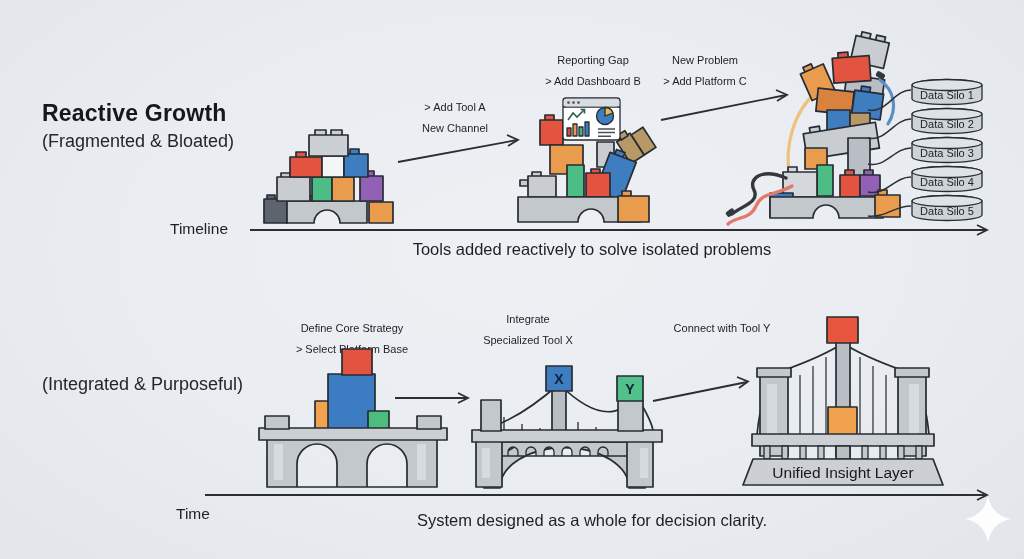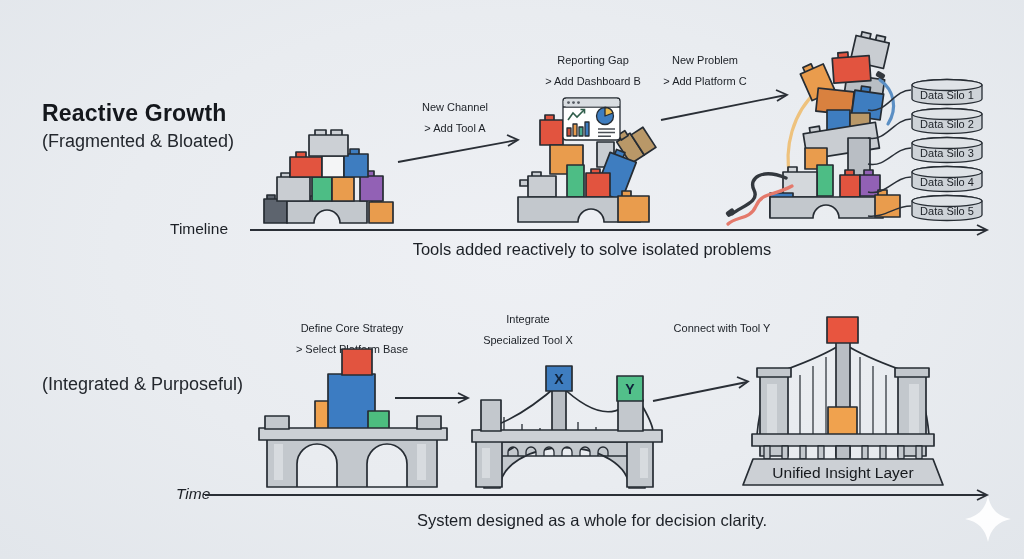--- a/index.html
+++ b/index.html
@@ -27,22 +27,22 @@
 <body>
 
 <div id="canvas">
 
   <div class="abs" style="left:42px;top:100px;">
     <div class="title">Reactive Growth</div>
     <div class="subtitle">(Fragmented &amp; Bloated)</div>
   </div>
 
   <div class="abs steplabel" style="left:385px;top:97px;width:140px;">
+    <div>&gt; Add Tool A</div>
     <div>New Channel</div>
-    <div>&gt; Add Tool A</div>
   </div>
   <div class="abs steplabel" style="left:517px;top:50px;width:152px;">
     <div>Reporting Gap</div>
     <div>&gt; Add Dashboard B</div>
   </div>
   <div class="abs steplabel" style="left:631px;top:50px;width:148px;text-align:center;">
     <div>New Problem</div>
     <div>&gt; Add Platform C</div>
   </div>
 
@@ -356,21 +356,21 @@
         <rect x="158" y="134" width="6" height="13"></rect>
           <rect x="176" y="134" width="6" height="13"></rect>
       </g>
       <rect x="96" y="134" width="14" height="13" fill="#b9bec4"></rect>
 
       <path d="M3 173 L13 147 H193 L203 173 Z" fill="#ccd0d5"></path>
     </g>
     <text class="unifiedtext" x="103" y="166" text-anchor="middle">Unified Insight Layer</text>
   </svg>
 
-  <div class="abs axislabel" style="left:176px;top:485px;font-style:italic;">Time</div>
+  <div class="abs axislabel" style="left:176px;top:505px;">Time</div>
   <svg class="abs" style="left:203px;top:487px;" width="793" height="16">
     <line class="arrowline" x1="2" y1="8" x2="783" y2="8"></line>
     <polyline class="arrowline" points="774,3 784,8 774,13"></polyline>
   </svg>
   <div class="abs caption" style="left:342px;top:511px;width:500px;">System designed as a whole for decision clarity.</div>
 
   <svg class="abs" style="left:962px;top:493px;" width="52" height="52" viewBox="0 0 52 52">
     <path d="M26 3 C 28.5 16, 36 23.5, 49 26 C 36 28.5, 28.5 36, 26 49 C 23.5 36, 16 28.5, 3 26 C 16 23.5, 23.5 16, 26 3 Z" fill="rgba(255,255,255,0.92)"></path>
   </svg>
 

